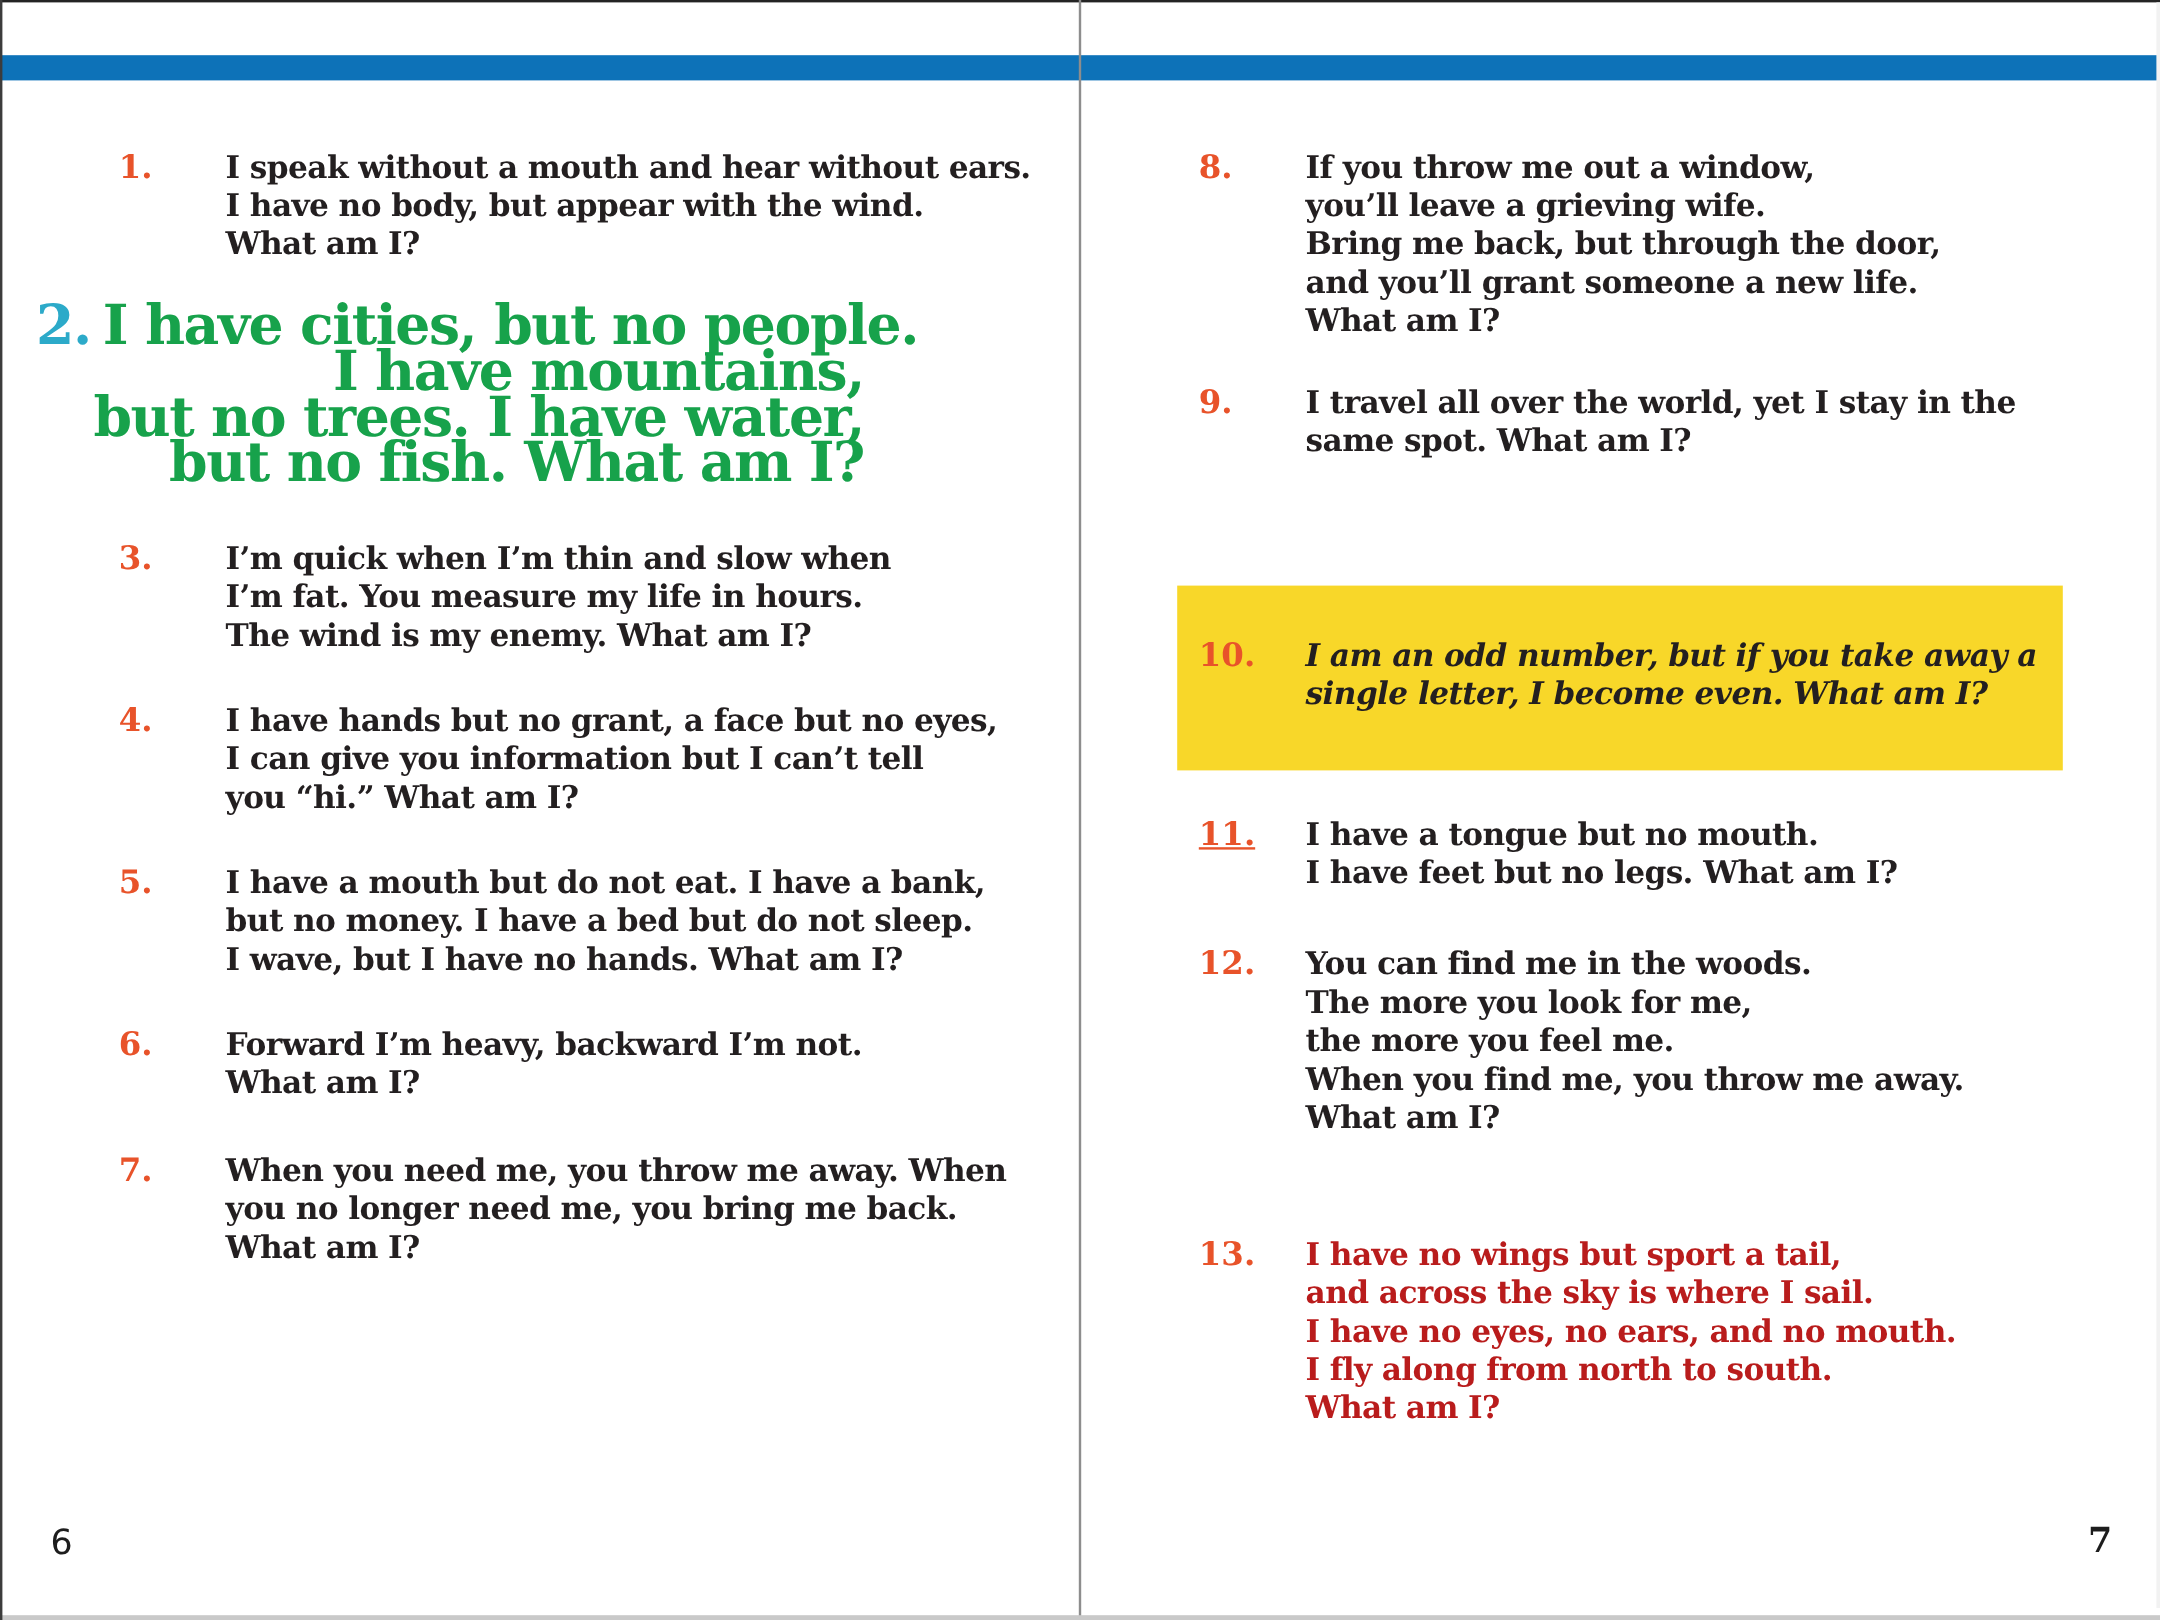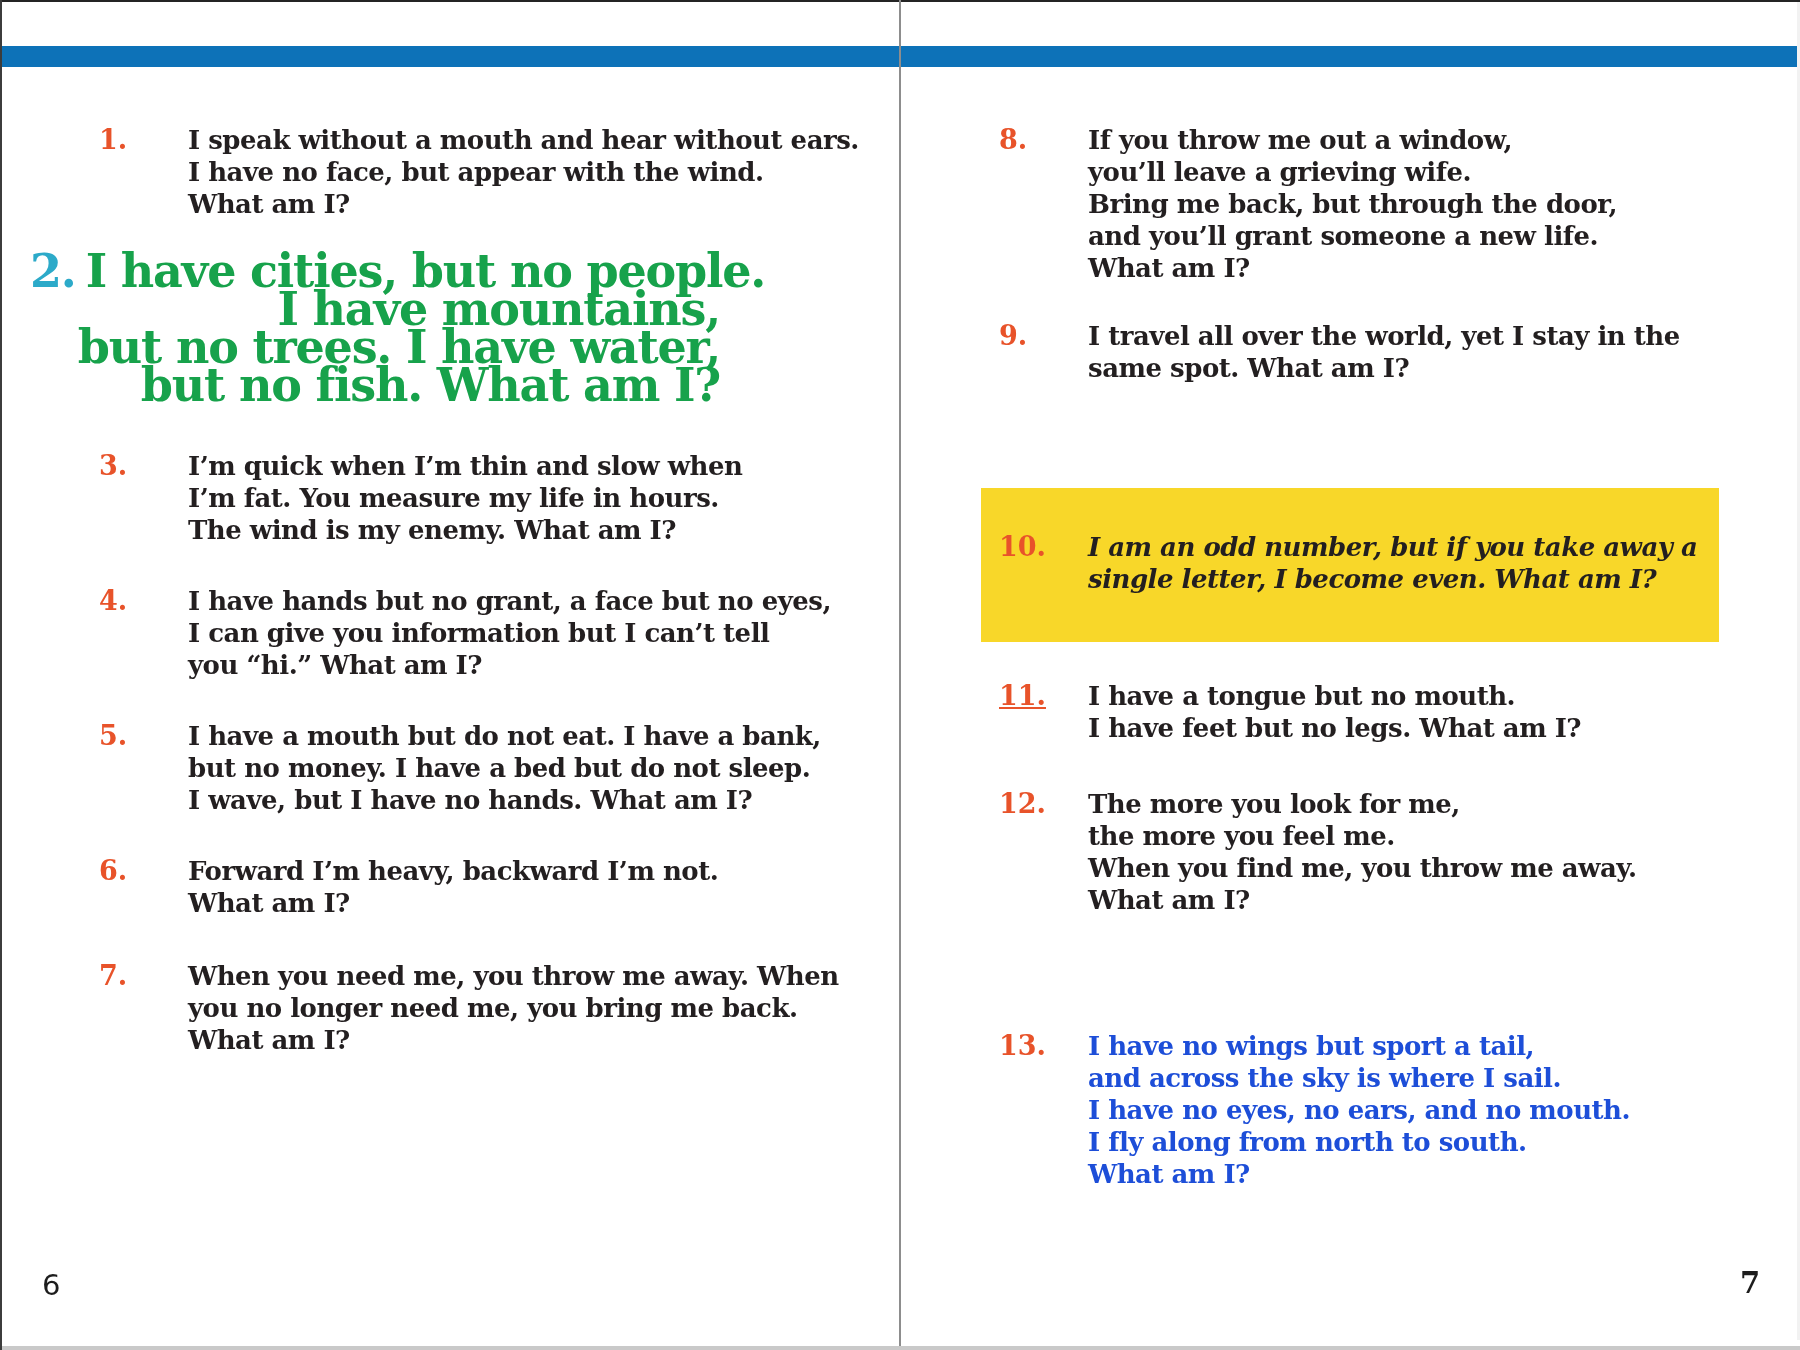--- a/index.html
+++ b/index.html
@@ -49,21 +49,21 @@
 <div class="top-edge"></div>
 <div class="blue-bar" style="background: rgb(13, 114, 184);"></div>
 <div class="divider"></div>
 
 <div class="page page-left">
 
   <div class="riddle" style="top:124px">
     <div class="num" style="color: rgb(232, 83, 42);">1.</div>
     <div class="lines" style="color: rgb(35, 31, 32);">
       <div class="line">I speak without a mouth and hear without ears.</div>
-      <div class="line">I have no face, but appear with the wind.</div>
+      <div class="line">I have no body, but appear with the wind.</div>
       <div class="line">What am I?</div>
     </div>
   </div>
 
   <div class="feature" style="top: 252px; color: rgb(23, 162, 75);">
     <div class="feature-line">
       <span class="feature-num" style="color: rgb(44, 170, 201);">2.</span><span>I have cities, but no people.</span>
     </div>
     <div class="feature-line">I have mountains,</div>
     <div class="feature-line">but no trees. I have water,</div>
@@ -152,30 +152,31 @@
     <div class="num" style="color: rgb(232, 83, 42); text-decoration: underline;">11.</div>
     <div class="lines" style="color: rgb(35, 31, 32);">
       <div class="line">I have a tongue but no mouth.</div>
       <div class="line">I have feet but no legs. What am I?</div>
     </div>
   </div>
 
   <div class="riddle" style="top:788px">
     <div class="num" style="color: rgb(232, 83, 42);">12.</div>
     <div class="lines" style="color: rgb(35, 31, 32);">
+      <div class="line">You can find me in the woods.</div>
       <div class="line">The more you look for me,</div>
       <div class="line">the more you feel me.</div>
       <div class="line">When you find me, you throw me away.</div>
       <div class="line">What am I?</div>
     </div>
   </div>
 
   <div class="riddle" style="top:1030px">
     <div class="num" style="color: rgb(232, 83, 42);">13.</div>
-    <div class="lines" style="color: #1d4ed8;">
+    <div class="lines" style="color: #b91c1c;">
       <div class="line">I have no wings but sport a tail,</div>
       <div class="line">and across the sky is where I sail.</div>
       <div class="line">I have no eyes, no ears, and no mouth.</div>
       <div class="line">I fly along from north to south.</div>
       <div class="line">What am I?</div>
     </div>
   </div>
 
 </div>
 

